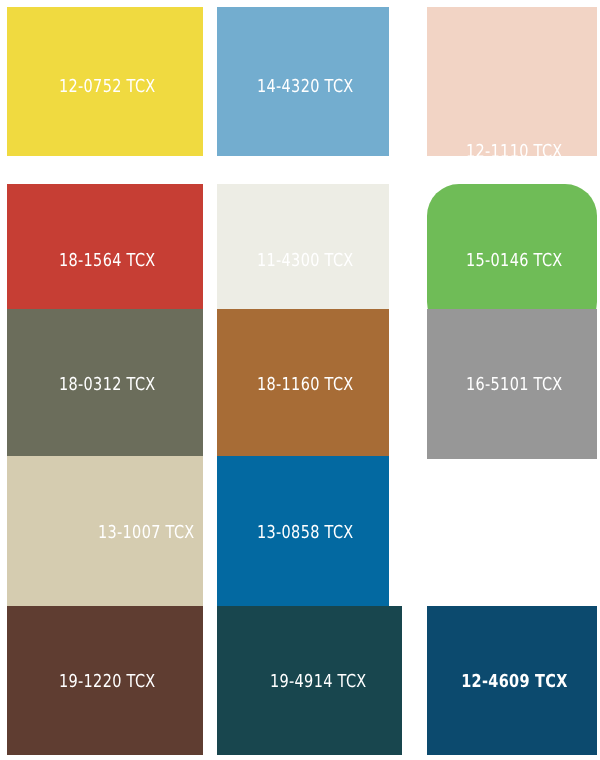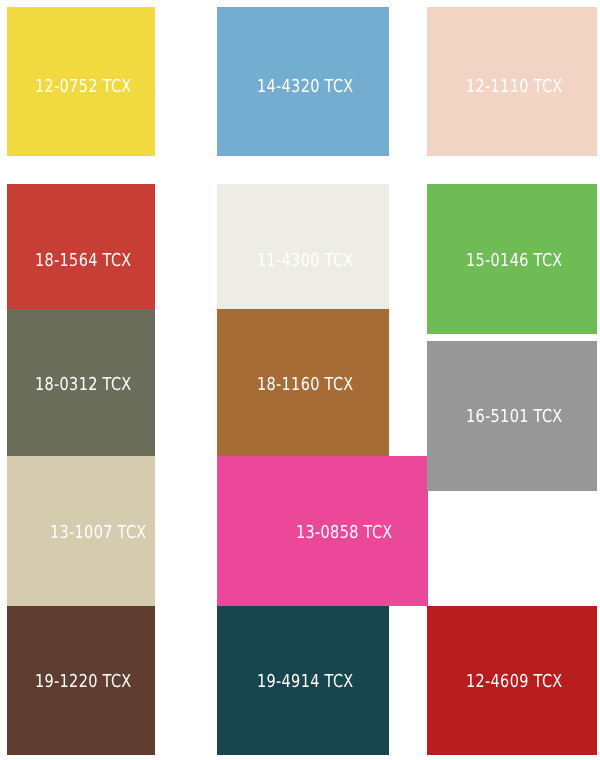--- a/index.html
+++ b/index.html
@@ -22,21 +22,21 @@
     top: 0;
     width: 600px;
     height: 760px;
     background: #ffffff;
   }
   .palette-column {
     position: absolute;
     top: 6.7px;
     height: 748.6px;
   }
-  .palette-column.col-0 { left: 6.8px;   width: 148px; }
+  .palette-column.col-0 { left: 6.8px;   width: 196px; }
   .palette-column.col-1 { left: 216.9px; width: 172px; }
   .palette-column.col-2 { left: 427.3px; width: 169.6px; }
 
   .swatch {
     position: absolute;
     left: 0;
     width: 100%;
     display: flex;
     align-items: center;
     justify-content: center;
@@ -90,36 +90,36 @@
   <div class="palette-column col-1">
     <div class="swatch r-0" style="background: rgb(115, 173, 207);">
       <span class="swatch-label">14-4320 TCX</span>
     </div>
     <div class="swatch r-1" style="background: rgb(237, 237, 229);">
       <span class="swatch-label">11-4300 TCX</span>
     </div>
     <div class="swatch r-2" style="background: rgb(167, 108, 54);">
       <span class="swatch-label">18-1160 TCX</span>
     </div>
-    <div class="swatch r-3" style="background: #ec4899; padding-left: 39px;">
+    <div class="swatch r-3" style="background: #0369a1;">
       <span class="swatch-label">13-0858 TCX</span>
     </div>
-    <div class="swatch r-4" style="background: rgb(24, 70, 78);">
+    <div class="swatch r-4" style="background: rgb(24, 70, 78); padding-left: 13px;">
       <span class="swatch-label">19-4914 TCX</span>
     </div>
   </div>
 
   <div class="palette-column col-2">
-    <div class="swatch r-0" style="background: rgb(242, 212, 197);">
+    <div class="swatch r-0" style="background: rgb(242, 212, 197); align-items: flex-end;">
       <span class="swatch-label">12-1110 TCX</span>
     </div>
-    <div class="swatch r-1" style="background: rgb(111, 188, 87);">
+    <div class="swatch r-1" style="background: rgb(111, 188, 87); border-radius: 32px;">
       <span class="swatch-label">15-0146 TCX</span>
     </div>
-    <div class="swatch r-2" style="background: rgb(151, 151, 151); margin-top: 32px;">
+    <div class="swatch r-2" style="background: rgb(151, 151, 151);">
       <span class="swatch-label">16-5101 TCX</span>
     </div>
-    <div class="swatch r-4" style="background: #b91c1c;">
+    <div class="swatch r-4" style="background: #0c4a6e; font-weight: bold;">
       <span class="swatch-label">12-4609 TCX</span>
     </div>
   </div>
 
 </div>
 
 </body></html>

